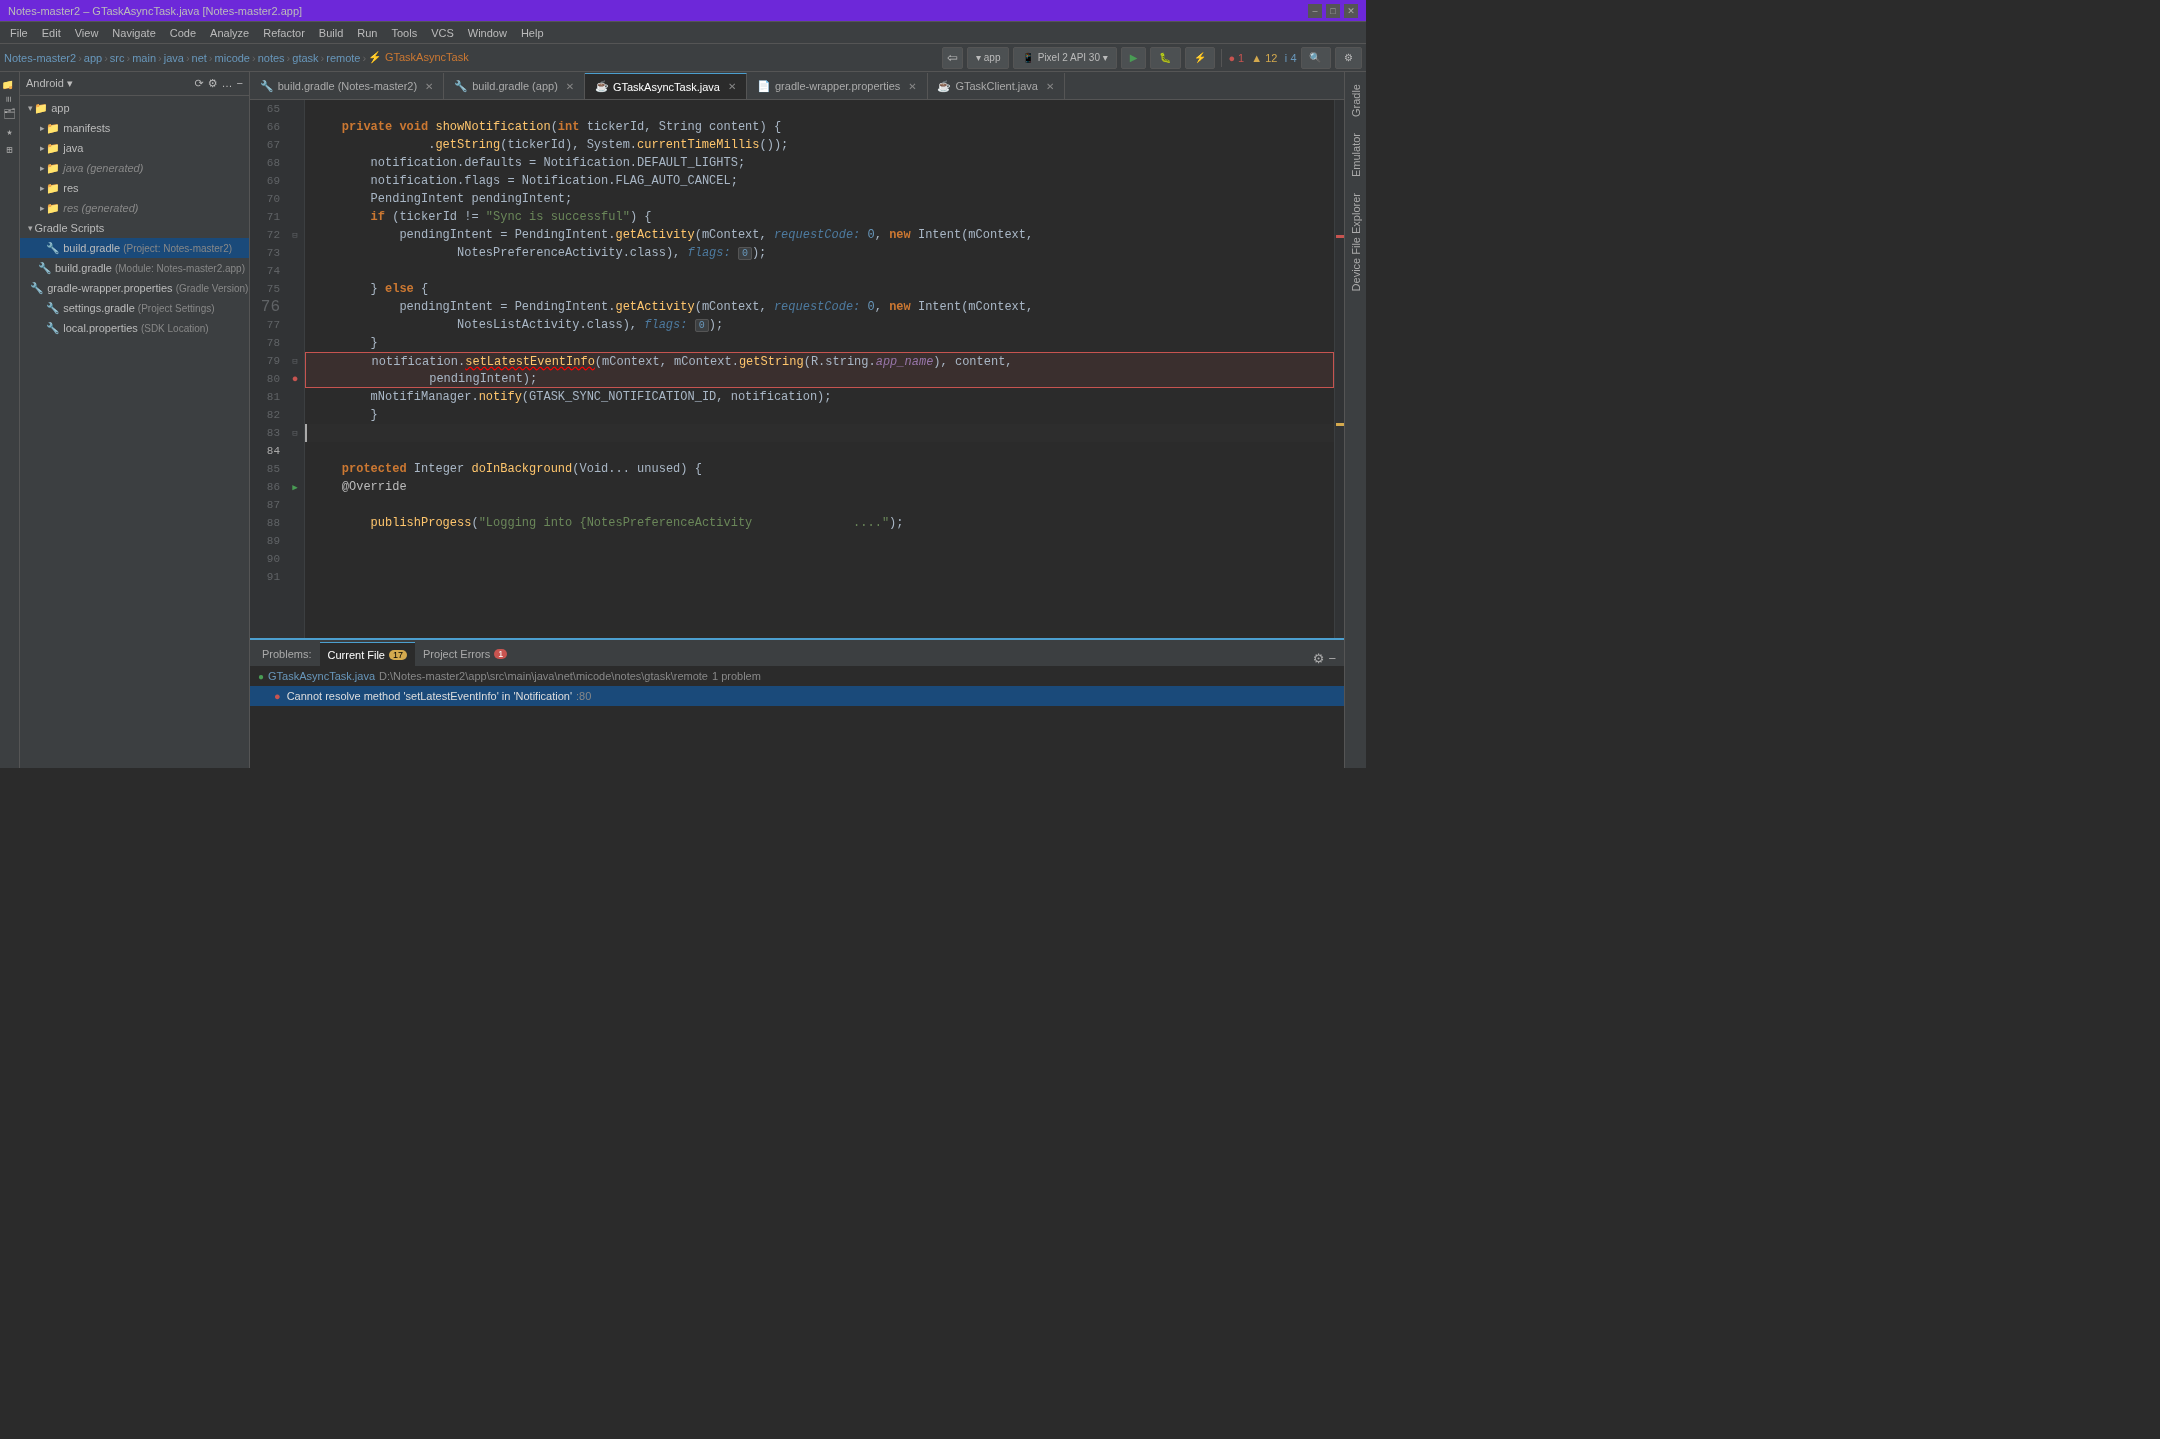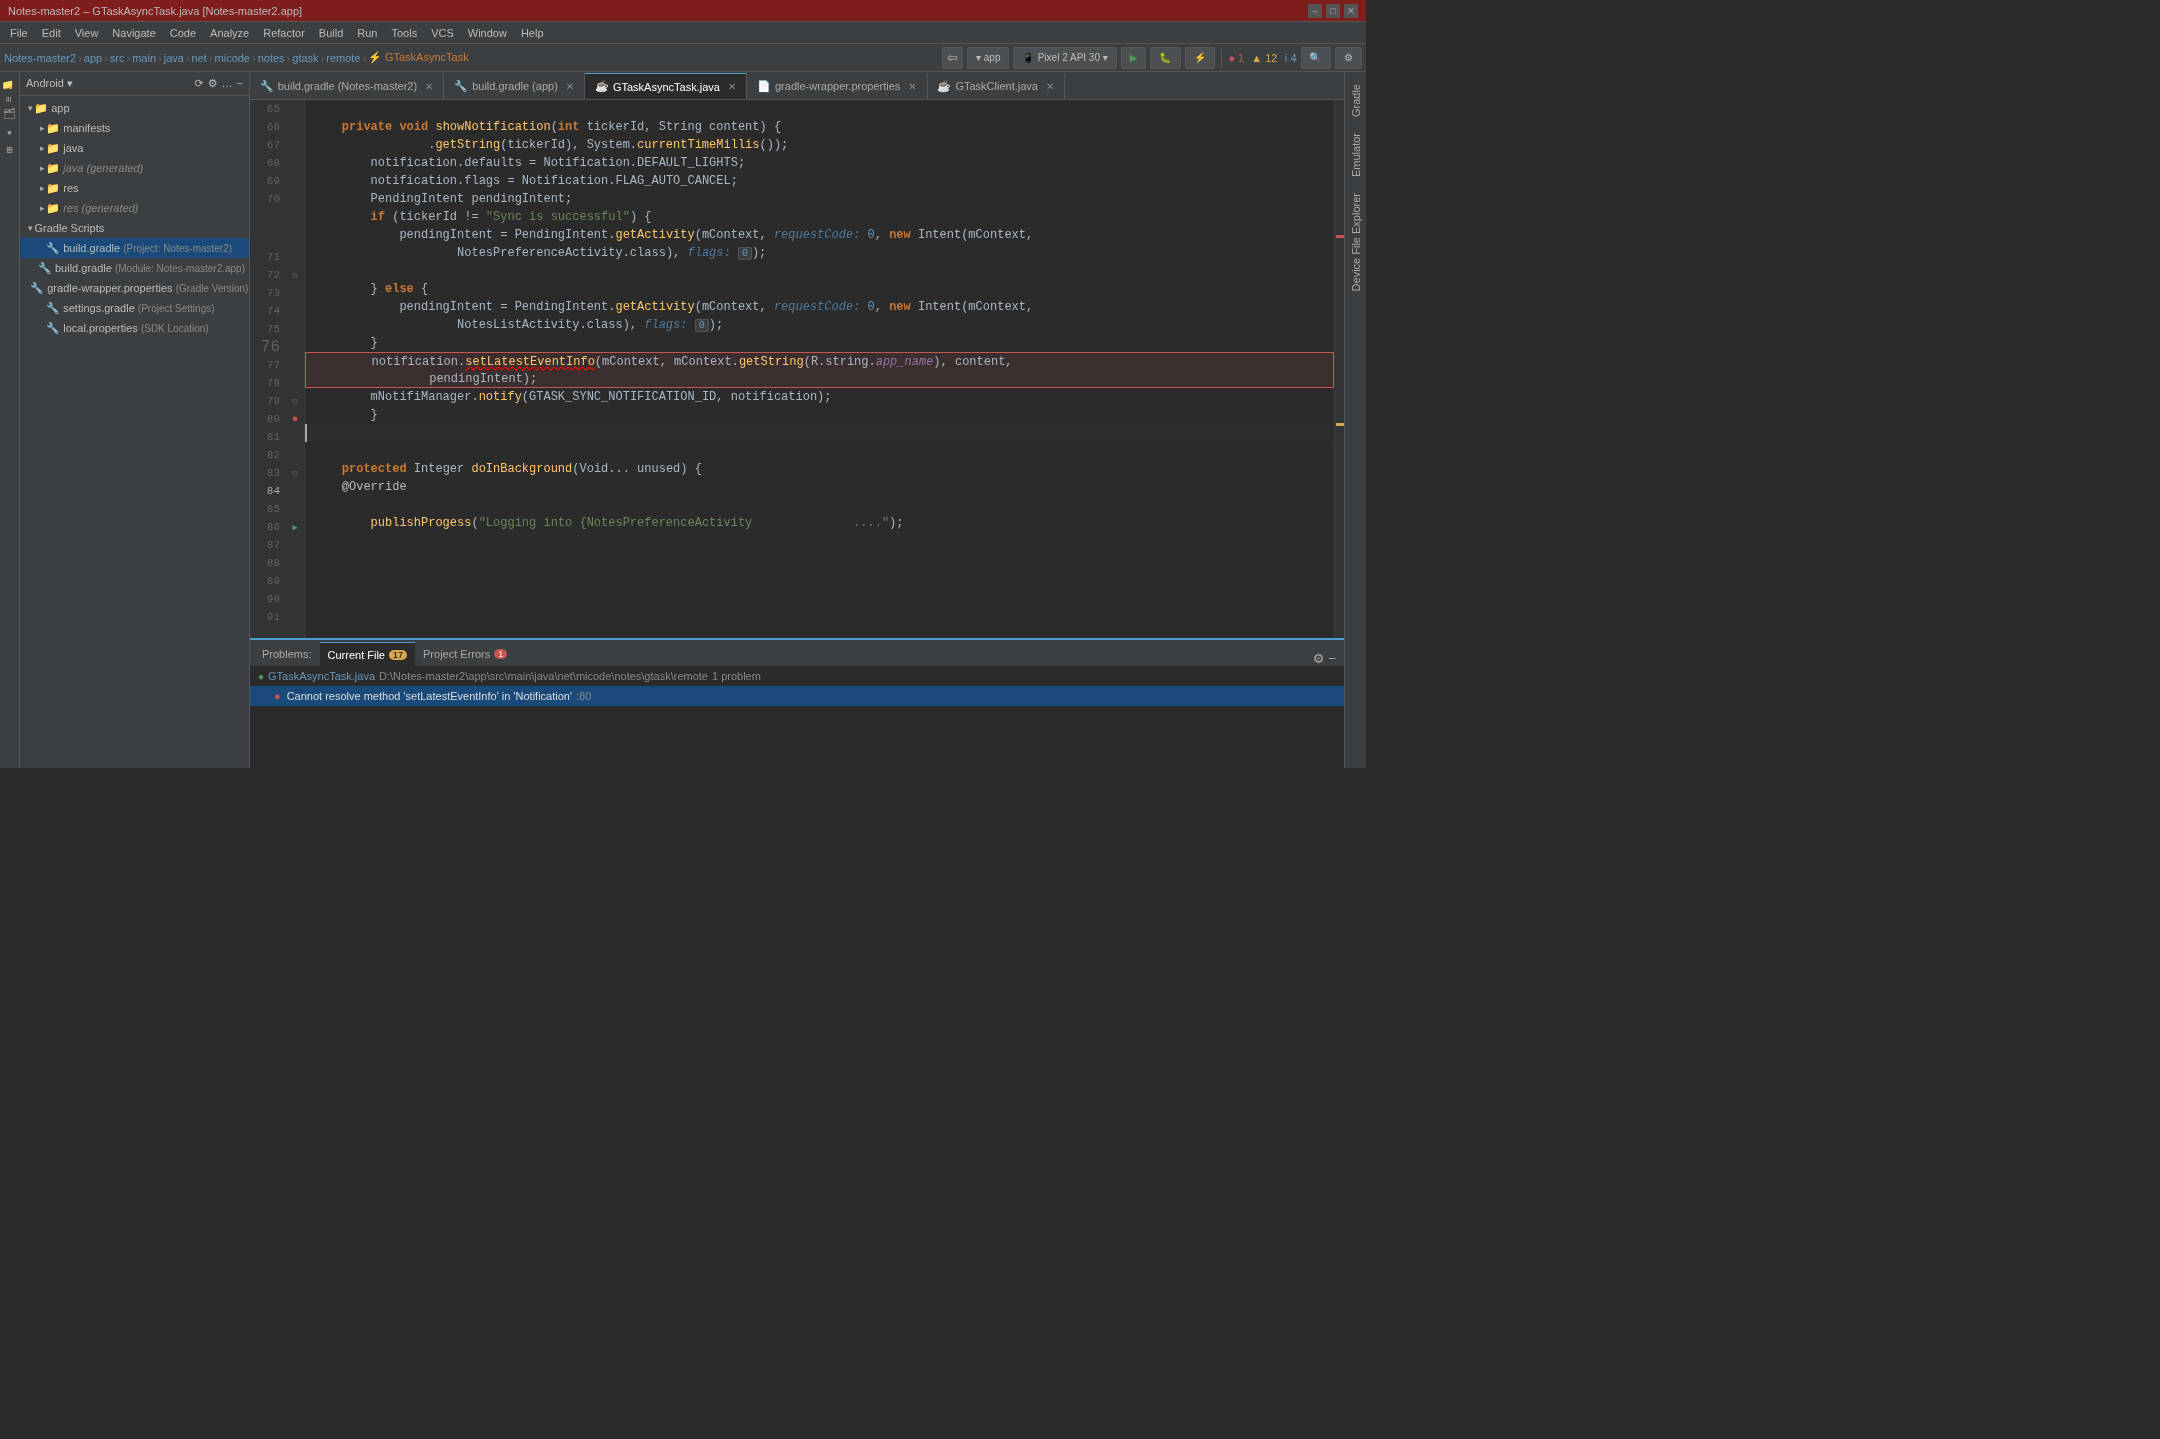--- a/index.html
+++ b/index.html
@@ -9,21 +9,21 @@
       background: #2b2b2b;
       font-family: 'Consolas', 'Courier New', monospace;
       font-size: 12px;
       color: #a9b7c6;
       overflow: hidden;
     }
 
     
     #title-bar {
       height: 22px;
-      background: #7f1d1d;
+      background: #6d28d9;
       display: flex;
       align-items: center;
       justify-content: space-between;
       padding: 0 8px;
       border-bottom: 1px solid #555;
     }
     #title-bar .title {
       color: #bbb;
       font-size: 11px;
       font-family: Arial, sans-serif;
@@ -474,21 +474,21 @@
               <div style="width:18px;"></div>
             </div>
             <div style="display:flex;height:18px;">
               <div style="width:36px;text-align:right;padding-right:6px;color:#606366;font-size:11px;line-height:18px;user-select:none;">69</div>
               <div style="width:18px;"></div>
             </div>
             <div style="display:flex;height:18px;">
               <div style="width:36px;text-align:right;padding-right:6px;color:#606366;font-size:11px;line-height:18px;user-select:none;">70</div>
               <div style="width:18px;"></div>
             </div>
-            <div style="display:flex;height:18px;margin-top:40px;">
+            <div style="display:flex;height:18px;">
               <div style="width:36px;text-align:right;padding-right:6px;color:#606366;font-size:11px;line-height:18px;user-select:none;">71</div>
               <div style="width:18px;"></div>
             </div>
             <div style="display:flex;height:18px;">
               <div style="width:36px;text-align:right;padding-right:6px;color:#606366;font-size:11px;line-height:18px;user-select:none;">72</div>
               <div style="width:18px;display:flex;align-items:center;justify-content:center;">
                   <span style="color:#606366;font-size:9px;">⊟</span>
                 </div>
             </div>
             <div style="display:flex;height:18px;">

